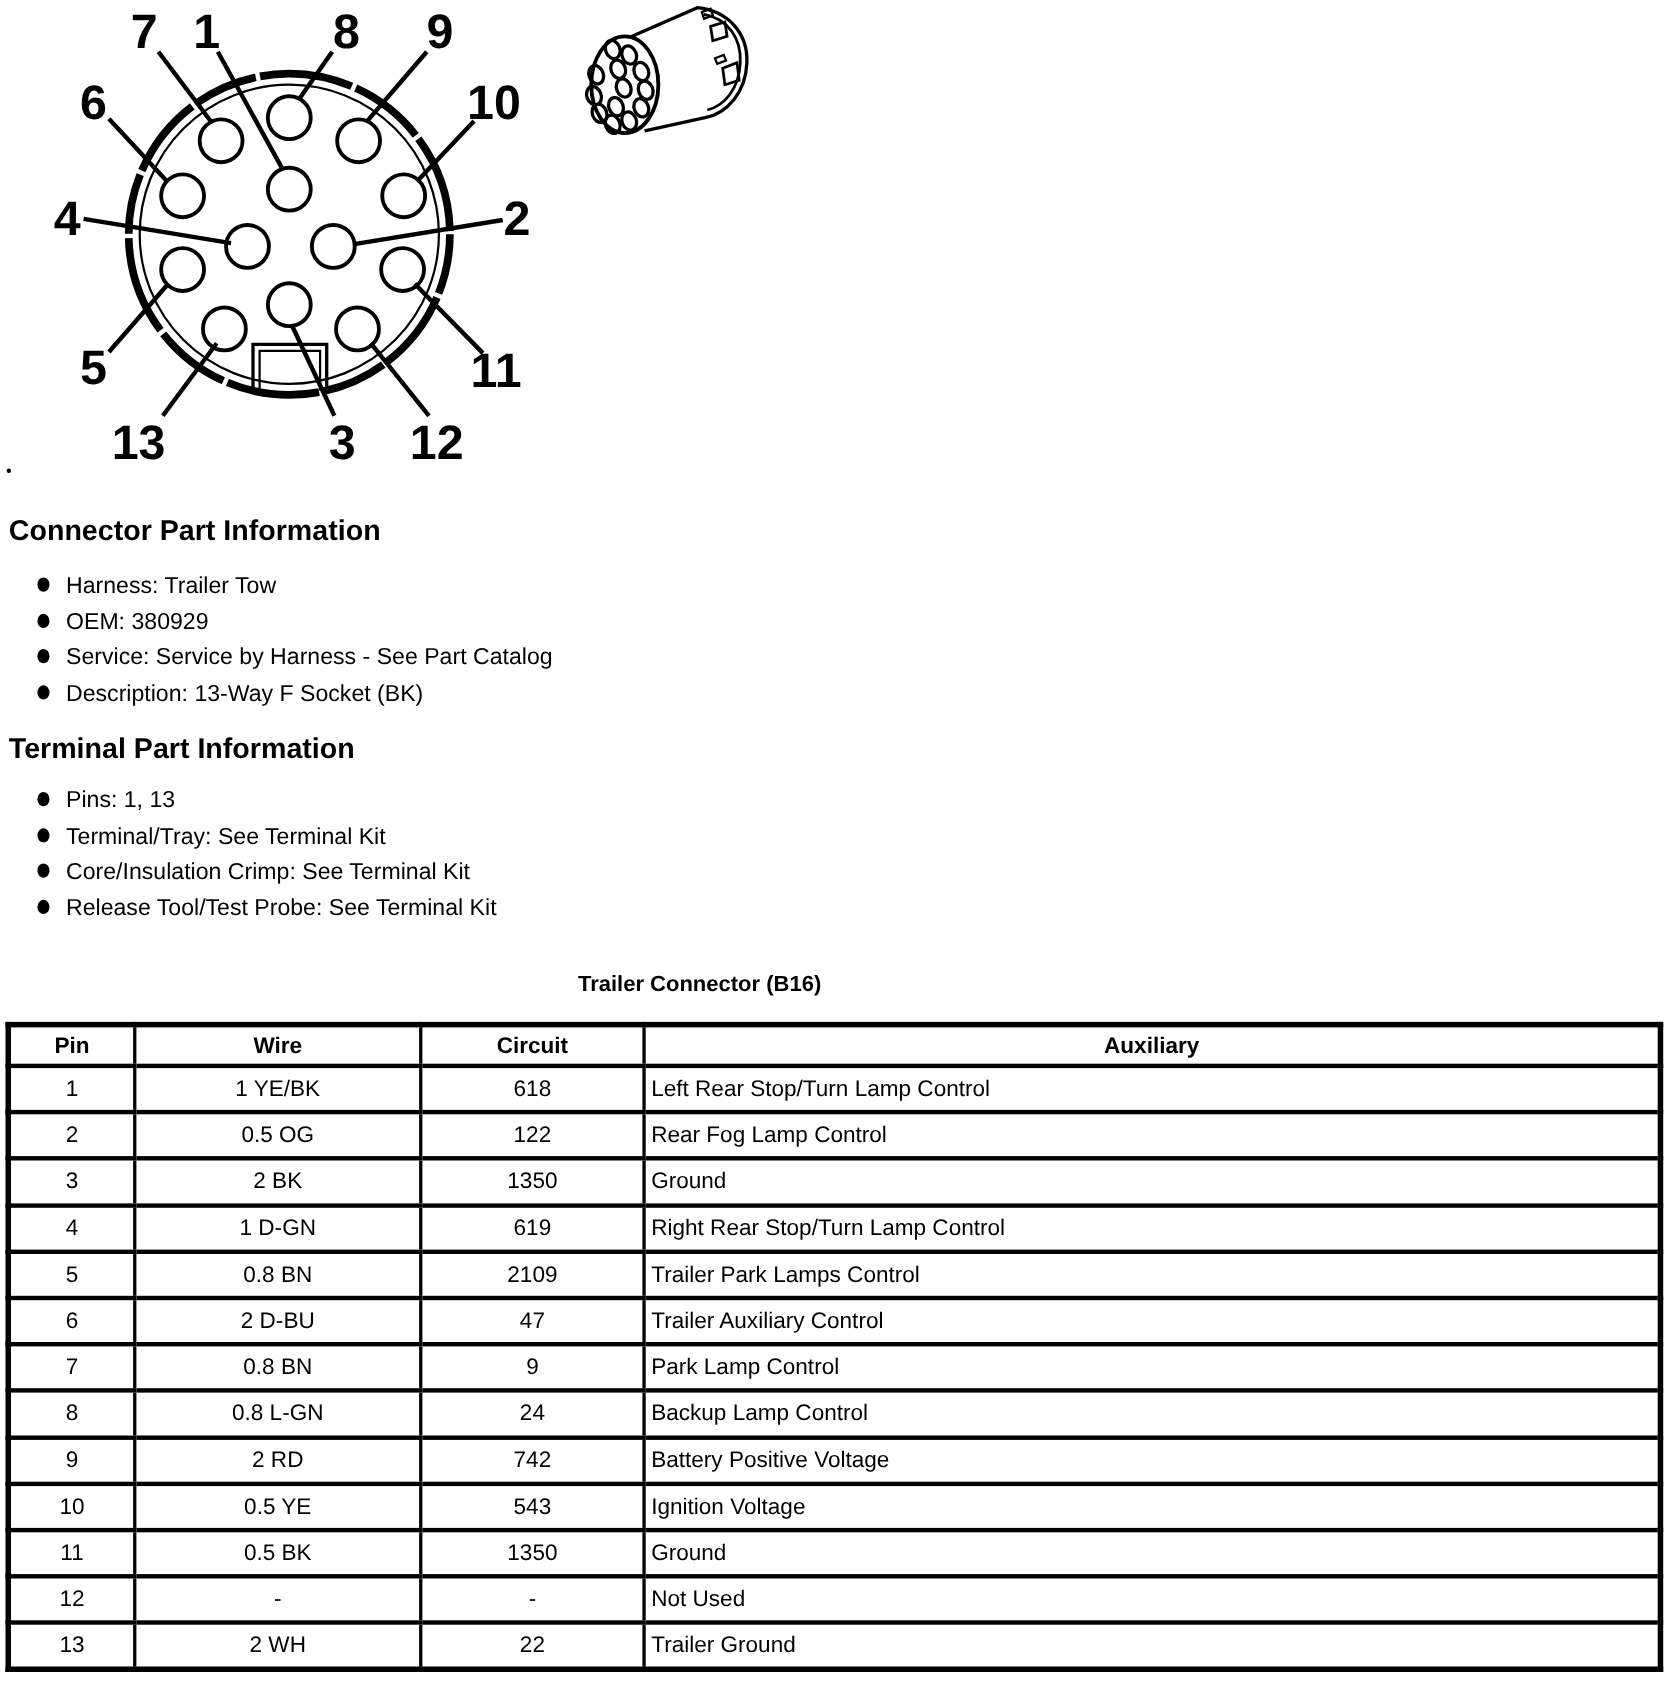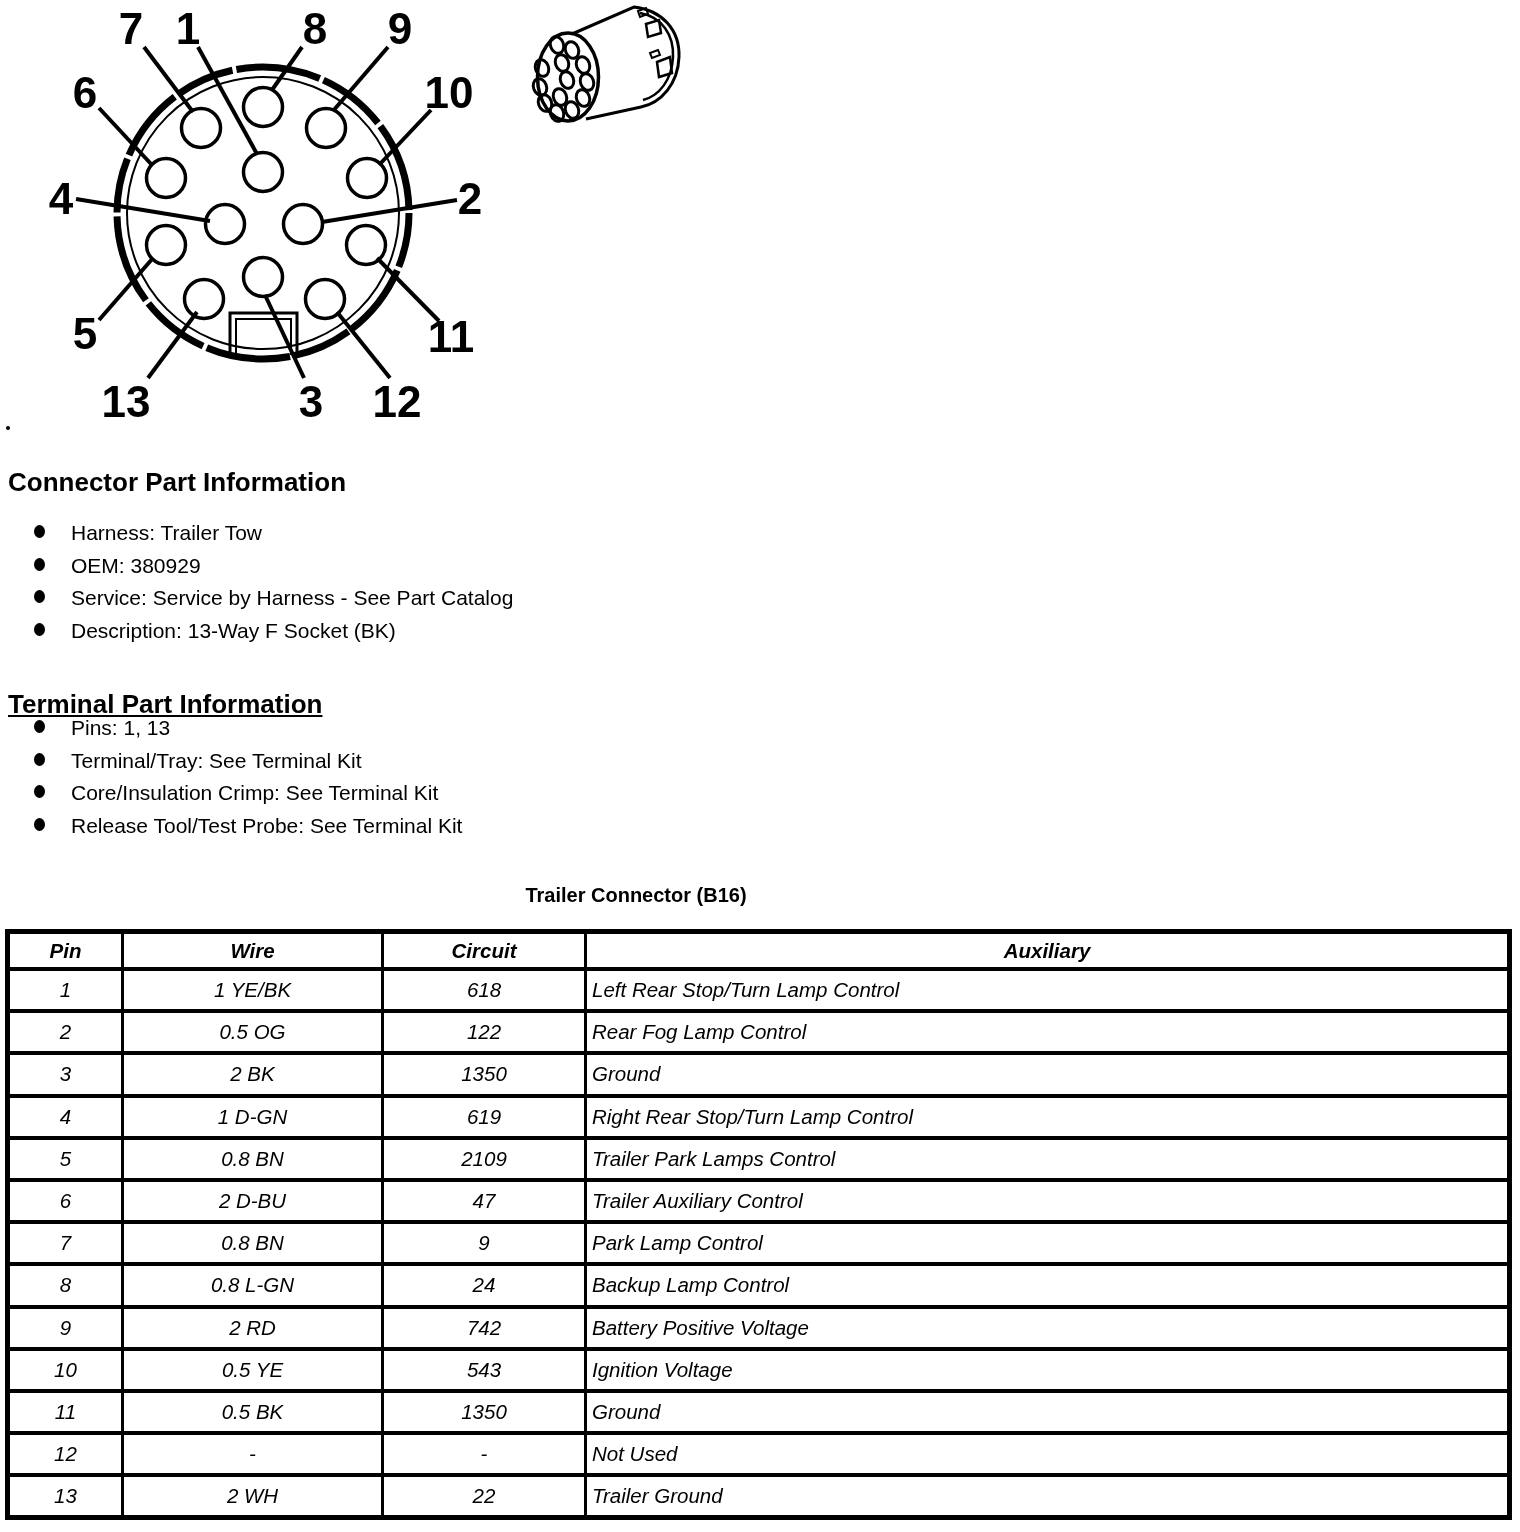--- a/index.html
+++ b/index.html
@@ -12,31 +12,31 @@
   .abs{position:absolute;}
   .section-title{
     left:8px;font-size:26px;font-weight:bold;line-height:24px;white-space:nowrap;
   }
   .bullet-list{left:0;width:900px;}
   .bullet-row{display:flex;align-items:flex-start;height:32.6px;}
   .bullet-dot{
     flex:none;width:11px;height:13px;border-radius:50%;
     background:#000;margin:4px 0 0 34px;
   }
-  .bullet-text{margin-left:26px;font-size:21px;line-height:23px;white-space:nowrap;}
+  .bullet-text{margin-left:15px;font-size:21px;line-height:23px;white-space:nowrap;}
   #table-title{
     left:0;top:884px;width:1272px;text-align:center;
     font-size:20px;font-weight:bold;
   }
   #pinout-table{
     position:absolute;left:5px;top:929px;width:1507px;
     border-collapse:collapse;table-layout:fixed;
     font-size:20.5px;
   }
-  #pinout-table, #pinout-table th, #pinout-table td{border:3px solid #000;font-style:italic;}
+  #pinout-table, #pinout-table th, #pinout-table td{border:3px solid #000;}
   #pinout-table{border-width:5px;}
   #pinout-table th{border-bottom-width:4px;height:33px;font-weight:bold;text-align:center;padding:0;}
   #pinout-table td{border-top-width:4px;height:38.2px;text-align:center;padding:0;white-space:nowrap;overflow:hidden;}
   #pinout-table td.fn{text-align:left;padding-left:5px;}
   svg text{font-family:"Liberation Sans", sans-serif;}
 </style>
 </head>
 <body>
 
 <svg id="top-svg" class="abs" width="1520" height="445" viewBox="0 0 1520 445" style="left:0;top:0;">
@@ -134,21 +134,21 @@
     <div class="bullet-row">
       <span class="bullet-dot"></span>
       <span class="bullet-text">Service: Service by Harness - See Part Catalog</span>
     </div>
     <div class="bullet-row">
       <span class="bullet-dot"></span>
       <span class="bullet-text">Description: 13-Way F Socket (BK)</span>
     </div>
   </div>
 
-<div class="abs section-title" style="top:692px;text-decoration:underline;">Terminal Part Information</div>
+<div class="abs section-title" style="top:668px;">Terminal Part Information</div>
 
 <div class="abs bullet-list" style="top:716px;text-align:center;">
     <div class="bullet-row">
       <span class="bullet-dot"></span>
       <span class="bullet-text">Pins: 1, 13</span>
     </div>
     <div class="bullet-row">
       <span class="bullet-dot"></span>
       <span class="bullet-text">Terminal/Tray: See Terminal Kit</span>
     </div>

